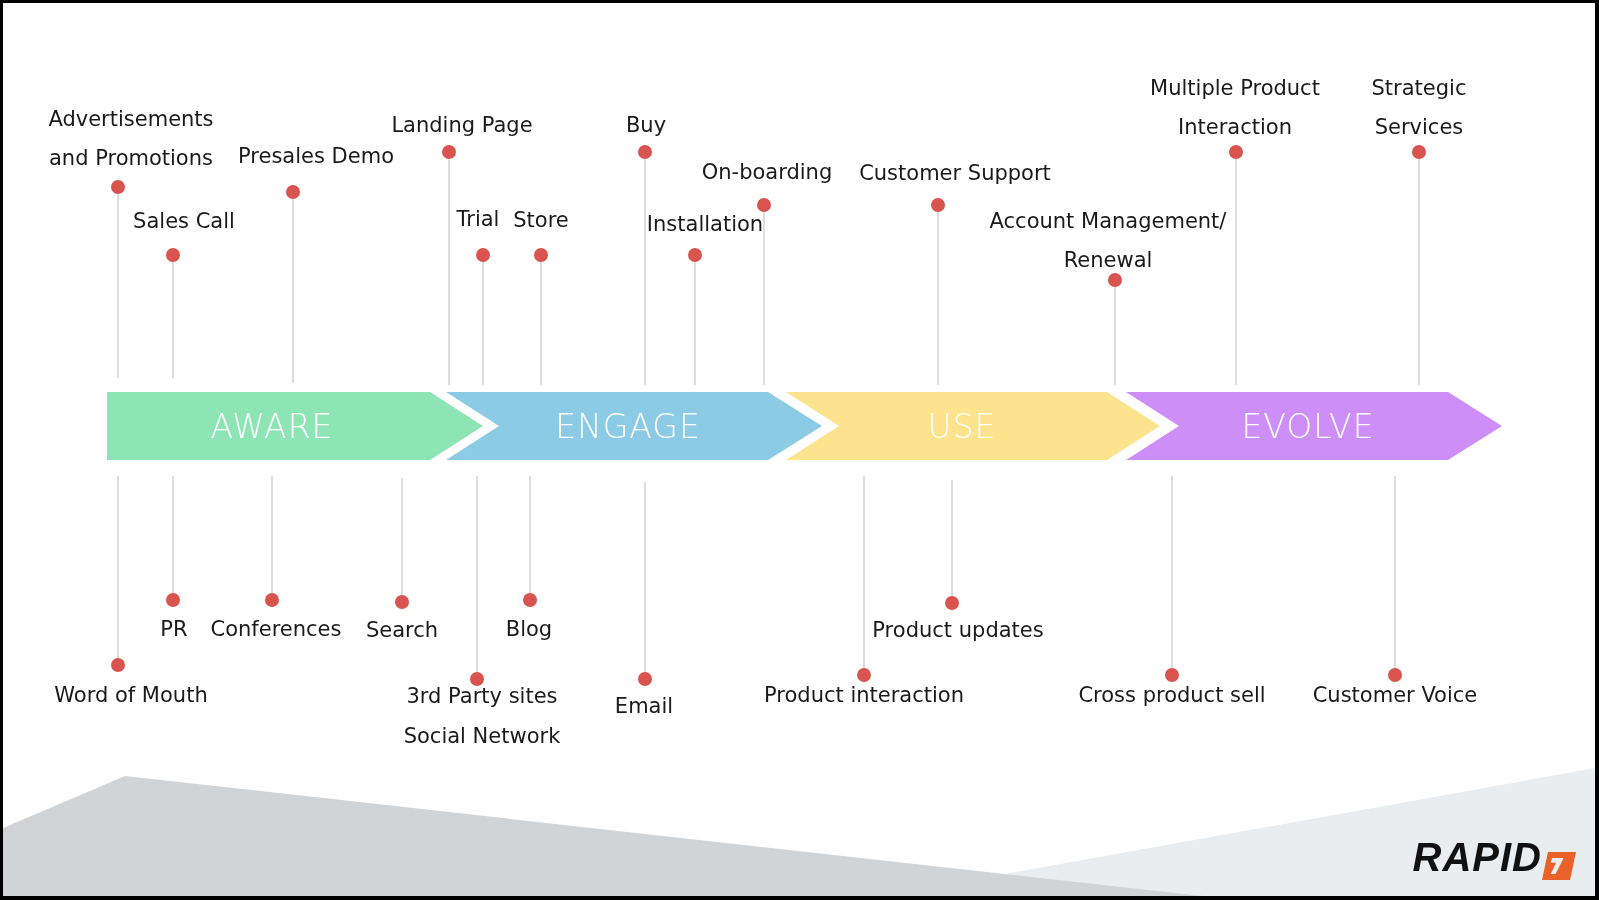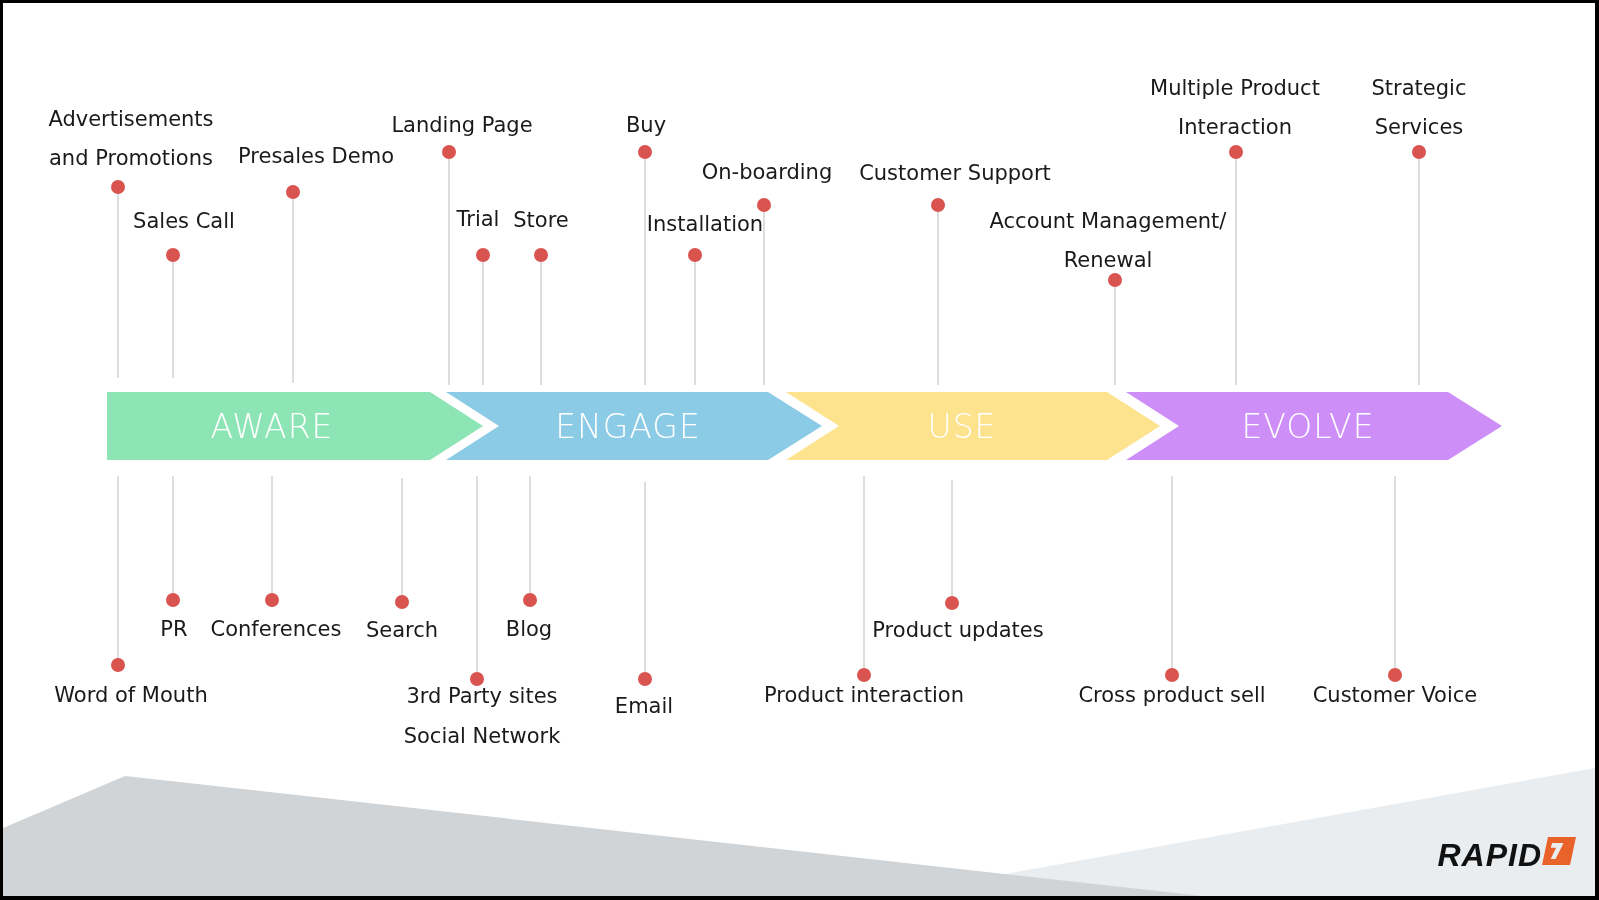--- a/index.html
+++ b/index.html
@@ -3,21 +3,21 @@
 <meta charset="utf-8">
 <style>
   html, body { margin:0; padding:0; background:#000; }
   body { width:1599px; height:900px; overflow:hidden; position:relative; font-family:"DejaVu Sans", sans-serif; }
   #frame { position:absolute; left:3px; top:3px; width:1592px; height:893px; background:#fff; overflow:hidden; }
   svg#diagram { position:absolute; left:0; top:0; }
   .label { font-family:"DejaVu Sans", sans-serif; font-size:21px; fill:#1a1a1a; }
   .stage-label { font-family:"DejaVu Sans", sans-serif; font-size:33px; fill:#ffffff; font-weight:300; letter-spacing:1px; }
   .stem { stroke:#cfcfd3; stroke-width:1.4; }
   .dot { fill:#d9534f; }
-  #logo { position:absolute; right:22px; bottom:22px; font-family:"Liberation Sans", sans-serif; font-weight:bold; font-style:italic; font-size:32px; color:#111; letter-spacing:1px; display:flex; align-items:flex-start; }
+  #logo { position:absolute; right:22px; bottom:16px; font-family:"Liberation Sans", sans-serif; font-weight:bold; font-style:italic; font-size:40px; color:#111; letter-spacing:1px; display:flex; align-items:flex-end; }
   #logo .seven { display:inline-block; background:#e8622a; color:#e8622a; width:28px; height:28px; margin-left:3px; transform:skewX(-12deg); position:relative; }
   #logo .seven::after { content:""; position:absolute; left:5px; top:6px; width:12px; height:16px; background:#e9edf0; clip-path:polygon(0 0,100% 0,60% 100%,20% 100%,45% 30%,0 30%); }
 </style>
 </head>
 <body>
 
 <div id="frame">
   <svg id="diagram" width="1592" height="893">
     <g id="footer-bg">
       <polygon points="880,893 1592,765 1592,893" fill="#e9edf0"></polygon>

